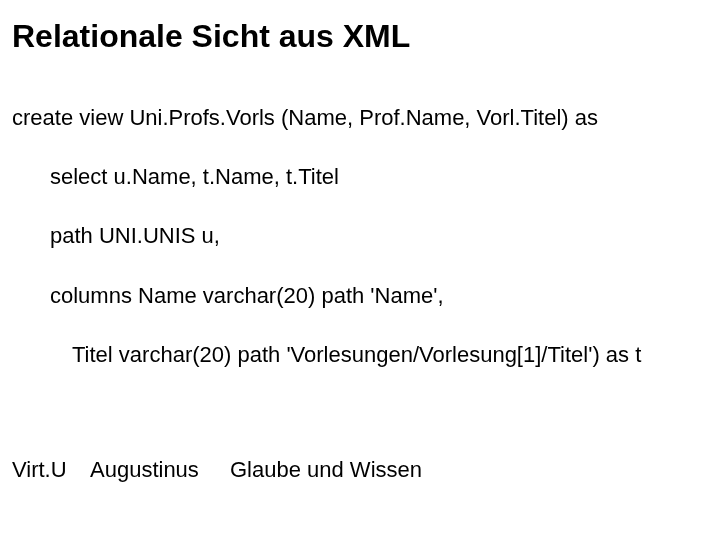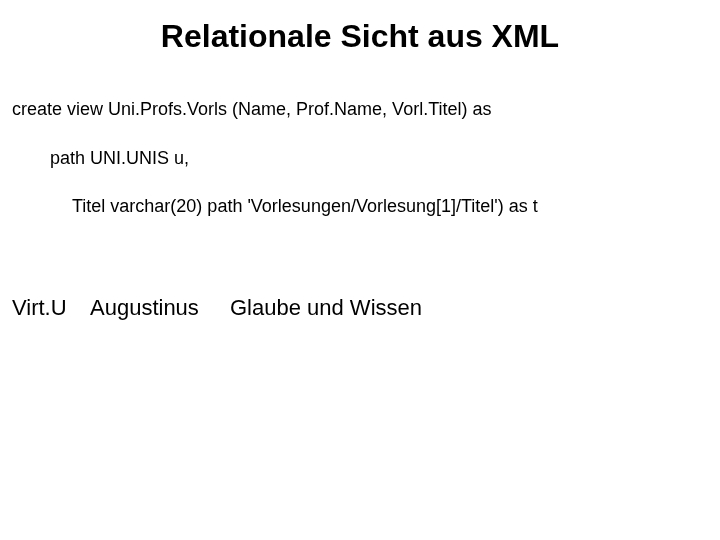--- a/index.html
+++ b/index.html
@@ -15,24 +15,23 @@
     padding: 14px 12px 0 12px;
     box-sizing: border-box;
     width: 720px;
   }
   .title {
     font-size: 32px;
     font-weight: 900;
     letter-spacing: 0px;
     margin: 4px 0 18px 0;
     font-family: Arial, "Arial Black", Helvetica, sans-serif;
-    text-align: center;
   }
   .code {
-    font-size: 18px;
+    font-size: 22px;
     line-height: 1.35;
     font-family: Arial, Helvetica, sans-serif;
     white-space: pre;
   }
   .code .indent1 { padding-left: 38px; display: block; }
   .code .indent2 { padding-left: 60px; display: block; }
   .code .line0 { padding-left: 0; display: block; }
   .table {
     margin-top: 26px;
     font-size: 22px;
@@ -47,21 +46,23 @@
 </style>
 </head>
 <body>
 
 <div class="slide">
 
   <div class="title">Relationale Sicht aus XML</div>
 
   <div class="code">
 <span class="line0">create view Uni.Profs.Vorls (Name, Prof.Name, Vorl.Titel) as</span>
+<span class="indent1">select u.Name, t.Name, t.Titel</span>
 <span class="indent1">path UNI.UNIS u,</span>
+<span class="indent1">columns Name varchar(20) path 'Name',</span>
 <span class="indent2">Titel varchar(20) path 'Vorlesungen/Vorlesung[1]/Titel') as t</span>
   </div>
 
   <div class="table">
     <div class="row">
       <div class="c1">Virt.U</div>
       <div class="c2">Augustinus</div>
       <div class="c3">Glaube und Wissen</div>
     </div>
 

